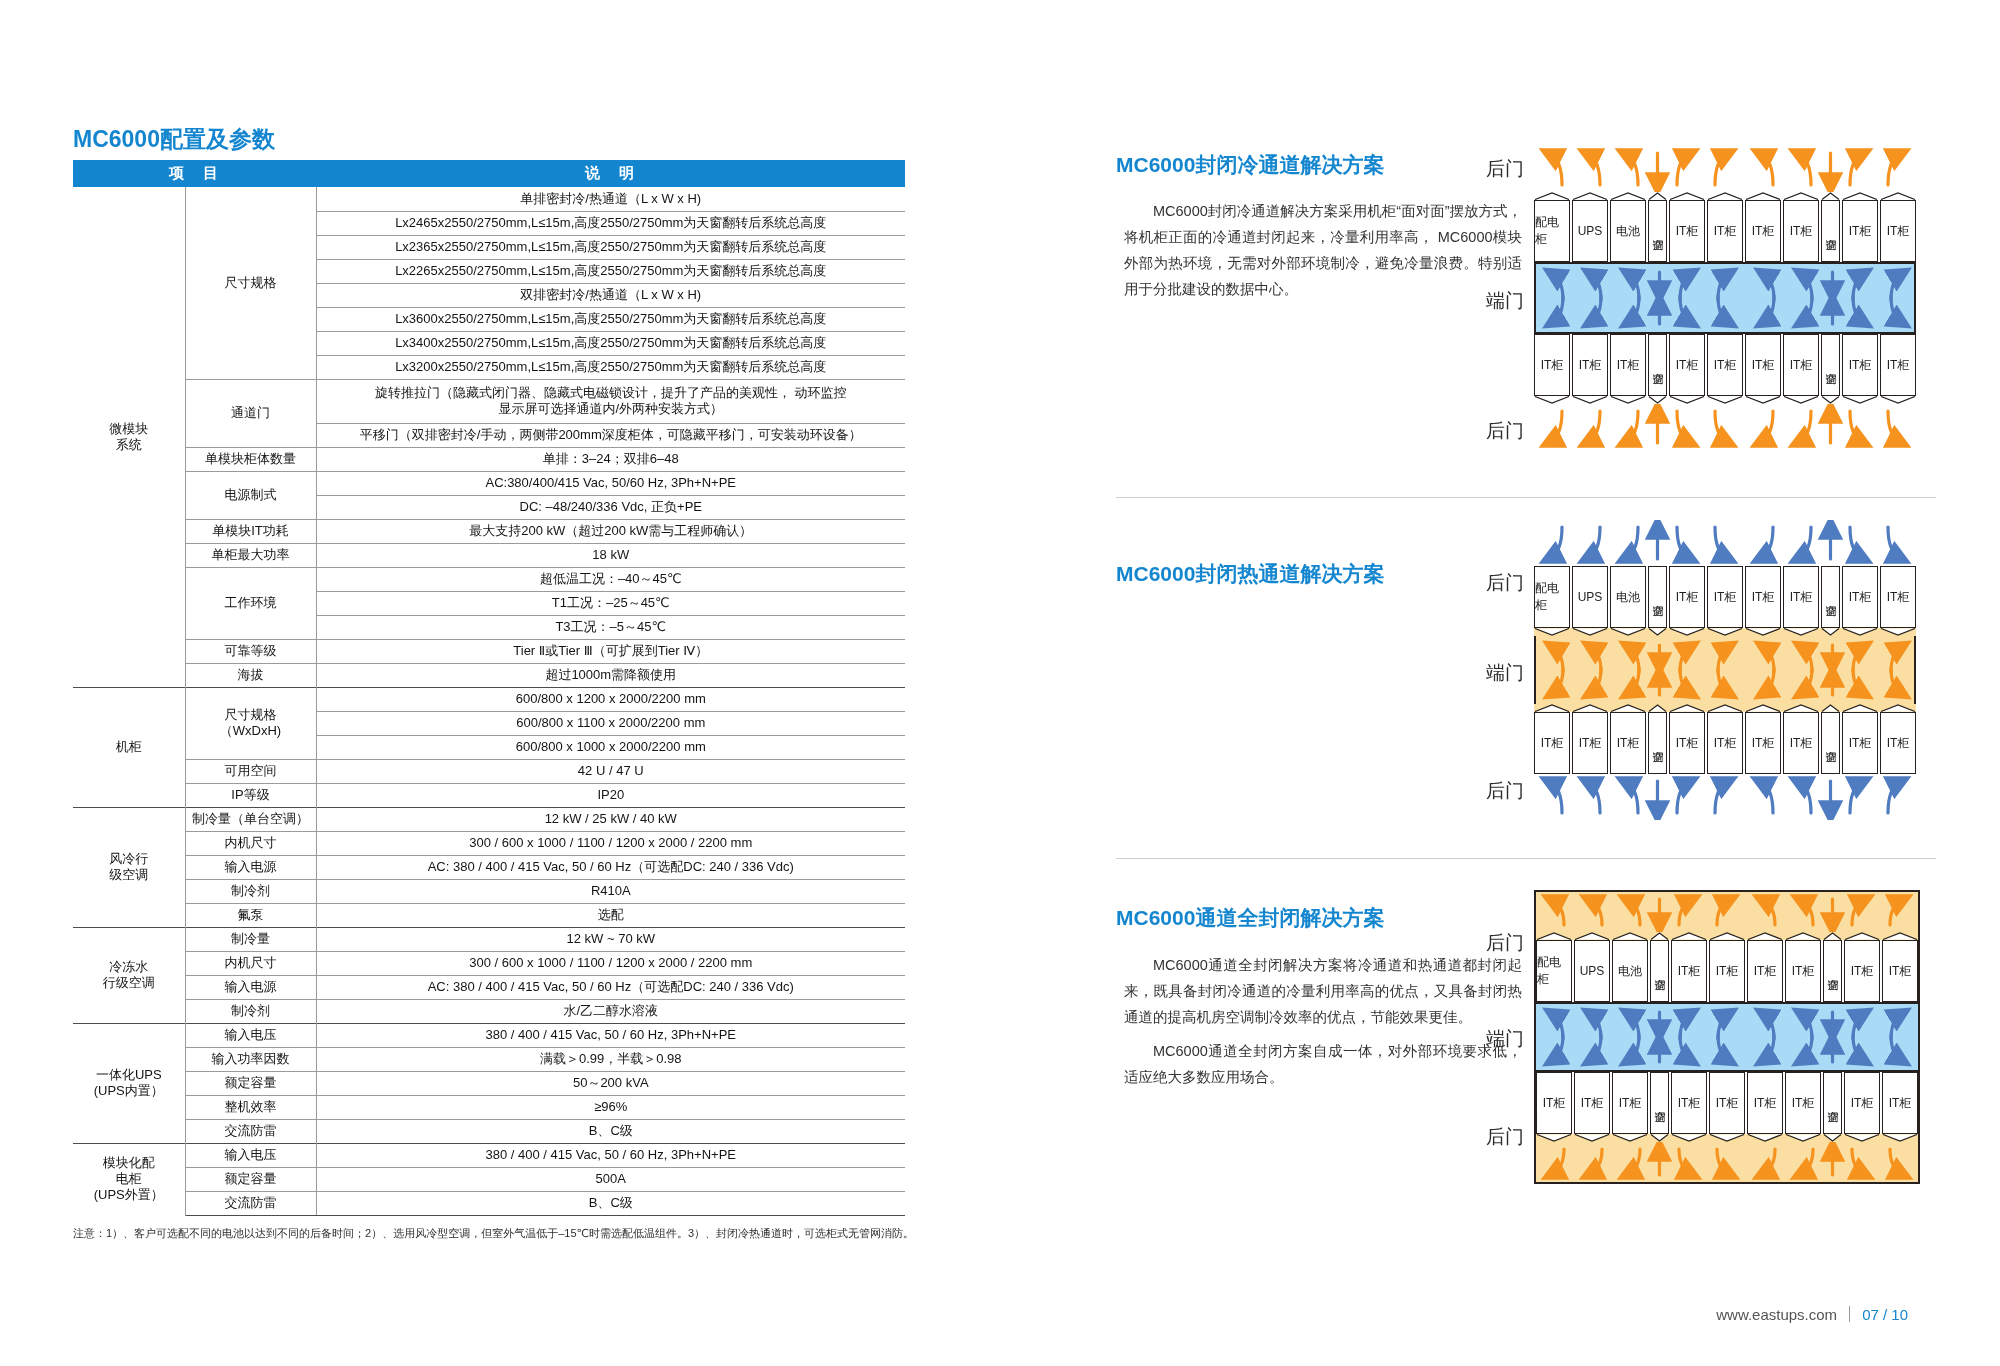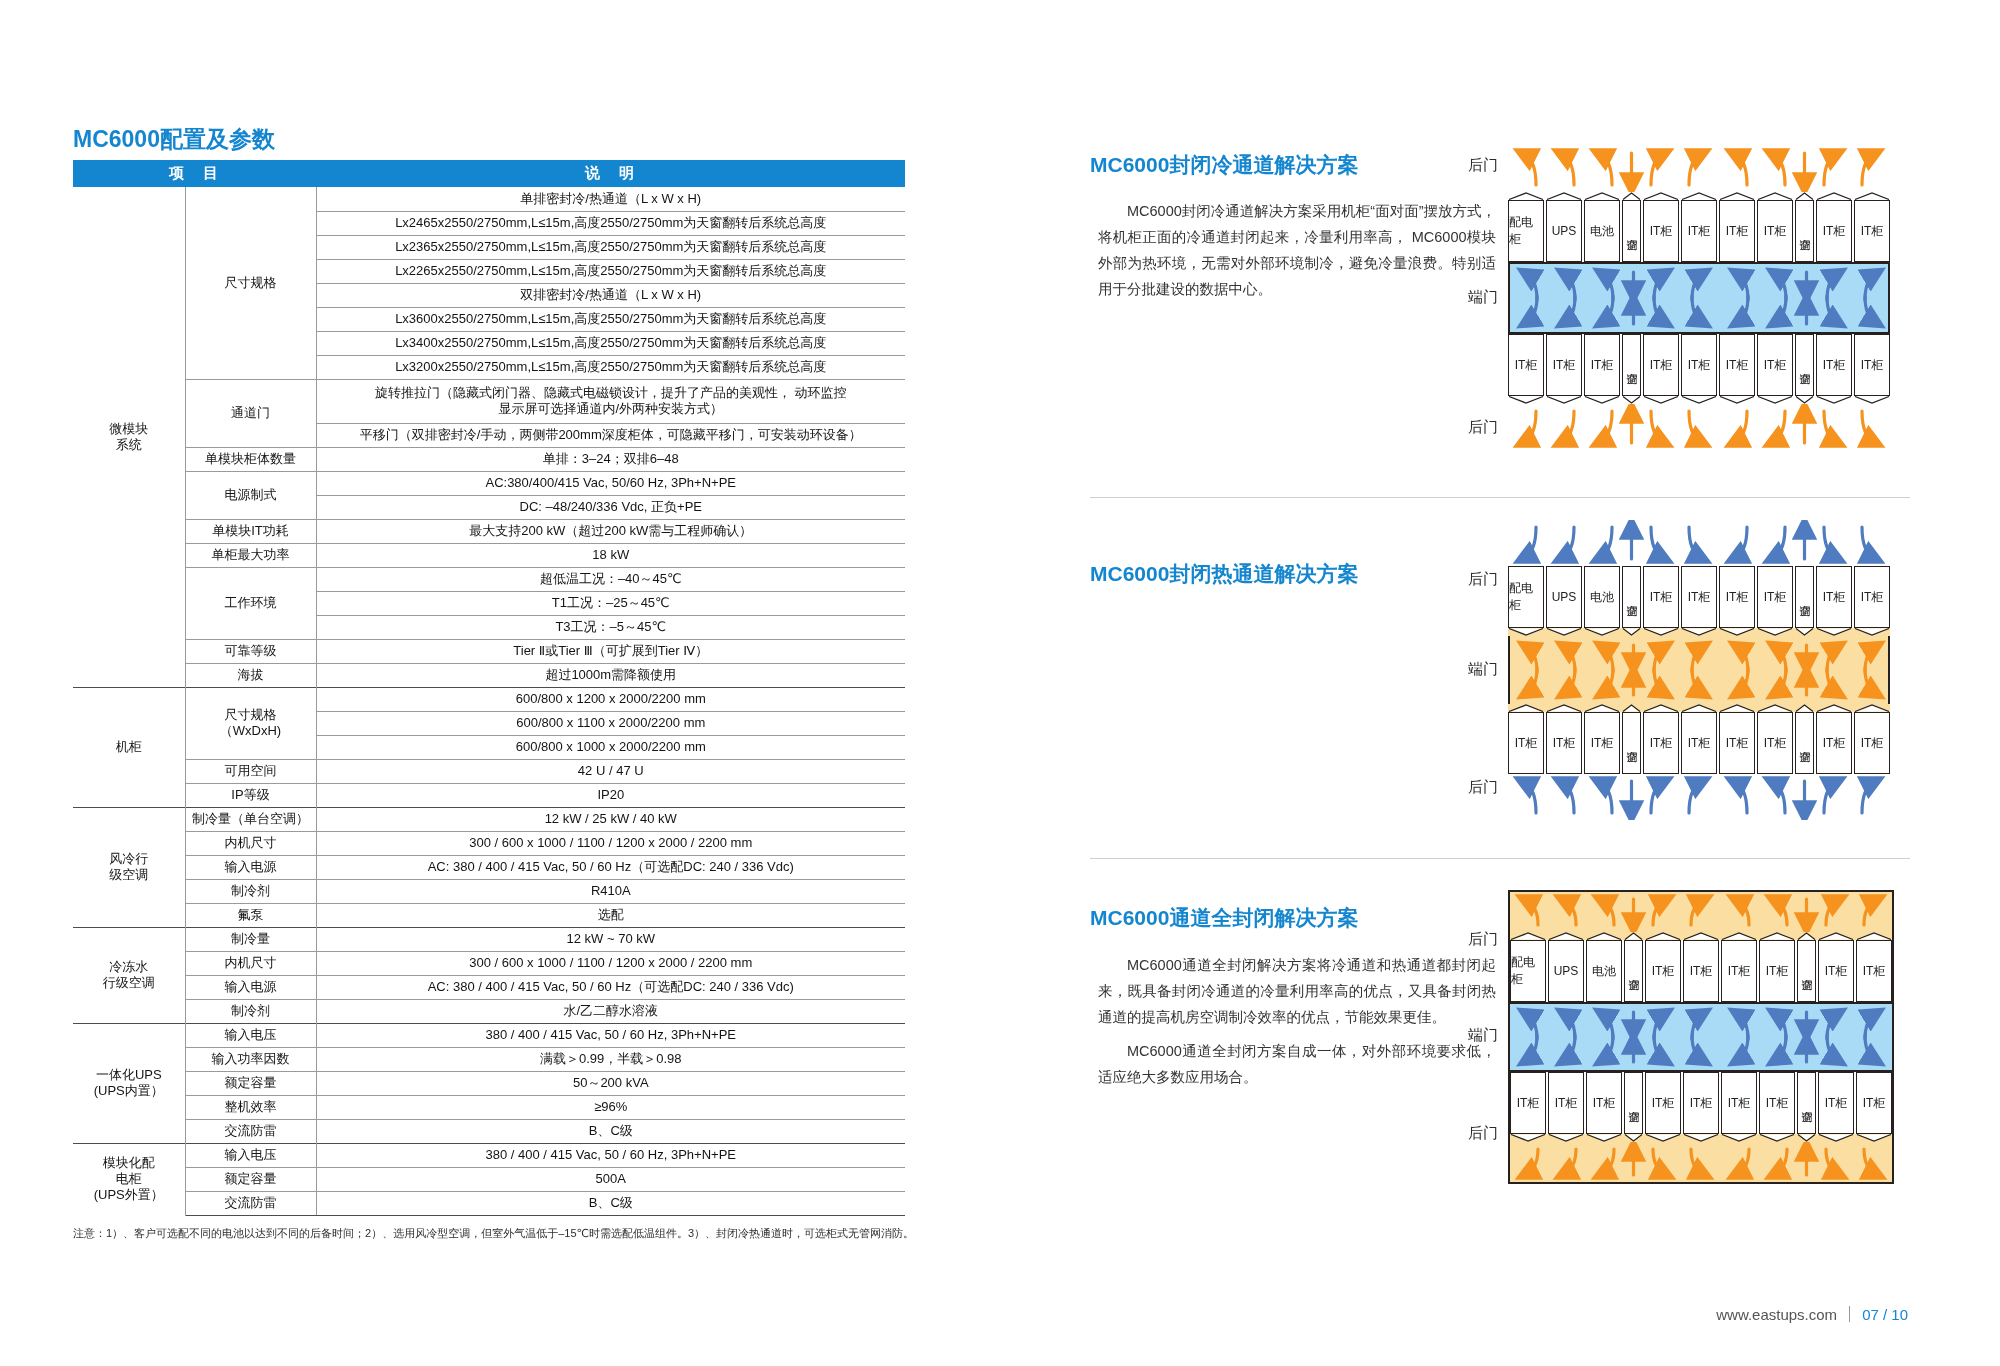--- a/index.html
+++ b/index.html
@@ -16,26 +16,26 @@
   table.spec tr.tall{height:44px}
   table.spec tbody td{border-top:1px solid #9a9a9a}
   table.spec tbody tr.group-start td{border-top:1.6px solid #4c4c4c}
   table.spec tbody tr:first-child td{border-top:none}
   table.spec tbody tr:last-child td{border-bottom:1.6px solid #4c4c4c}
   td.gcol{border-right:1px solid #9a9a9a;font-size:13.5px}
   td.icol{border-right:1px solid #9a9a9a}
   .tnote{position:absolute;left:73px;top:1226px;width:860px;font-size:11px;color:#2e2e2e}
 
   
-  .rcol{position:absolute;left:1090px;top:0;width:840px;height:1166px}
+  .rcol{position:absolute;left:1116px;top:0;width:840px;height:1166px}
   .sol-title{position:absolute;left:0;font-size:21px;font-weight:bold;color:#1486cf;white-space:nowrap}
   .sol-para{position:absolute;left:0;width:414px;font-size:14.5px;line-height:1.8;color:#333;text-align:justify}
   .sol-para p{margin:8px;text-indent:2em}
   .divider{position:absolute;left:0;width:820px;border-top:1px solid #cfcfcf}
-  .door-label{position:absolute;left:348px;width:60px;text-align:right;font-size:15px;color:#2b2b2b}
+  .door-label{position:absolute;left:348px;width:60px;text-align:right;font-size:19px;color:#2b2b2b}
 
   
   .diagram{position:absolute;left:418px;width:386px}
   .band{width:382px;line-height:0}
   .band svg{display:block}
   .rackrow{display:flex;gap:2px;height:62px;width:382px}
   .cab{flex:0 0 36px;border:1.5px solid #26211f;background:#fff;display:flex;align-items:center;
        justify-content:center;font-size:12px;color:#222;box-sizing:border-box}
   .cab.ac{flex:0 0 19px}
   .cab.ac span{writing-mode:vertical-rl;font-size:11px;letter-spacing:1px}

